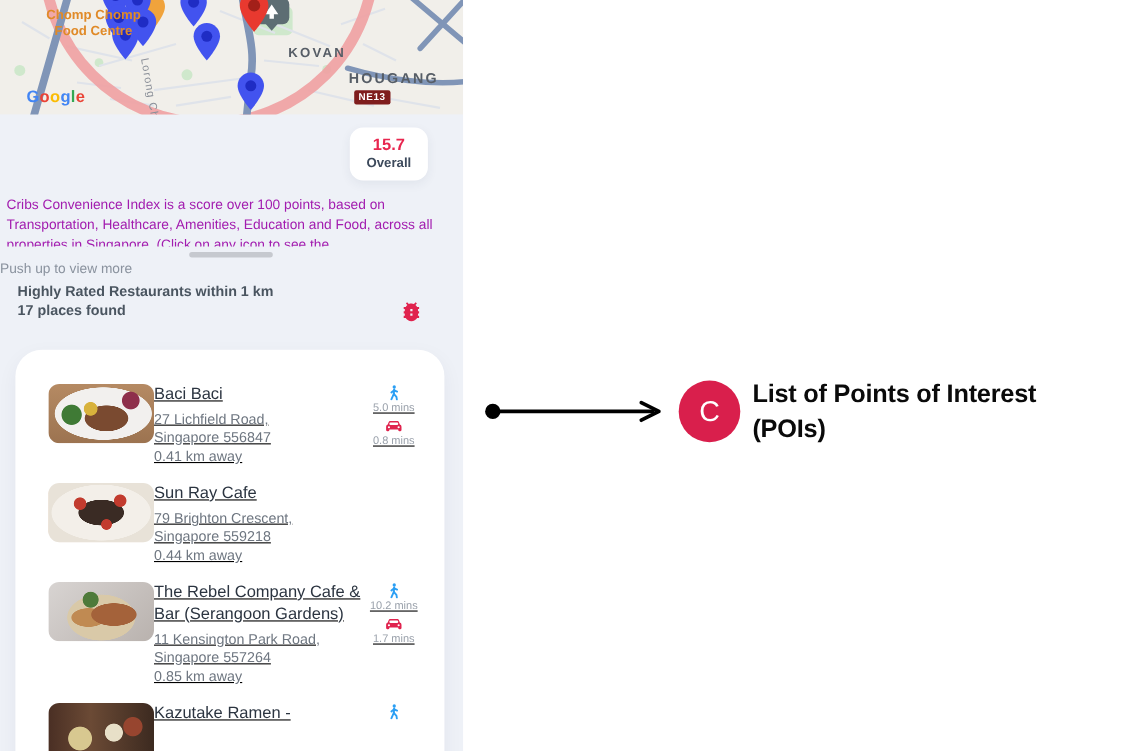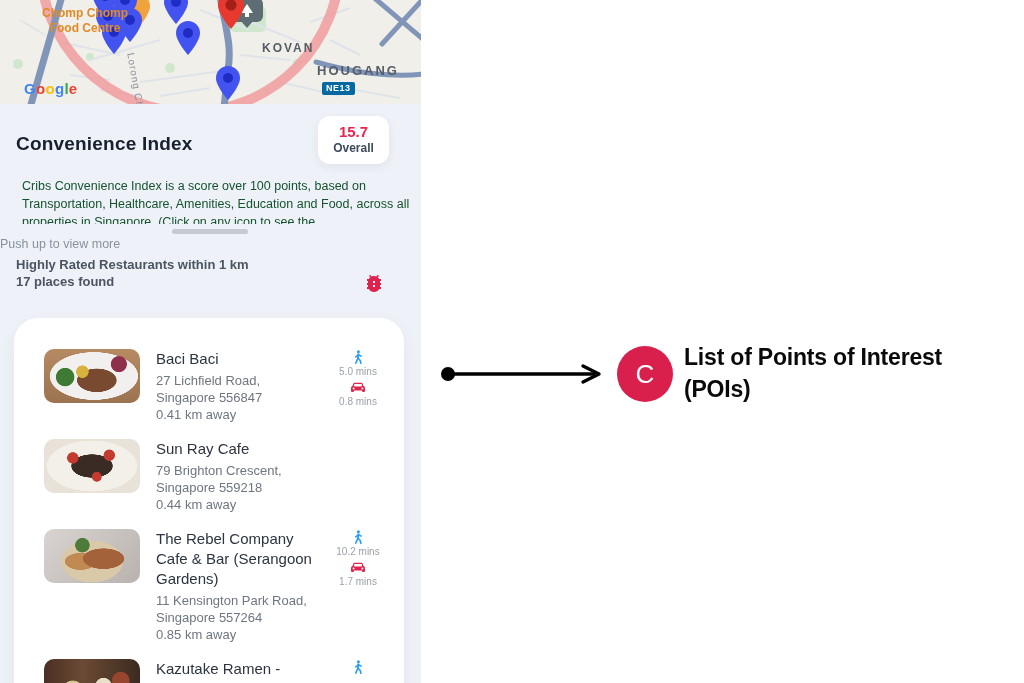--- a/index.html
+++ b/index.html
@@ -12,55 +12,55 @@
 
   
   .map { position:absolute; left:0; top:0; width:421px; height:104px;
          background:#f1efea; overflow:hidden; }
   .map svg { position:absolute; left:0; top:0; }
   .map-label { position:absolute; font-weight:700; pointer-events:none; }
   .lbl-chomp { left:26px; top:6px; width:118px; text-align:center;
                color:#e08a28; font-size:12px; line-height:15px; }
   .lbl-kovan { left:262px; top:41px; color:#565d66; font-size:12px; letter-spacing:2px; }
   .lbl-hougang { left:317px; top:63px; color:#565d66; font-size:13px; letter-spacing:2px; }
-  .lbl-ne13 { left:322px; top:82px; background:#0369a1; color:#fff; font-size:9px;
+  .lbl-ne13 { left:322px; top:82px; background:#7f1d1d; color:#fff; font-size:9px;
               padding:1px 4px 2px; border-radius:2px; letter-spacing:.5px; }
   .lbl-road { left:136px; top:52px; color:#8a8f98; font-size:10px; font-weight:400;
               transform:rotate(80deg); transform-origin:left top; letter-spacing:1px; }
   .google-logo { position:absolute; left:24px; top:80px; font-size:15px; font-weight:700;
                  letter-spacing:.3px; }
   .google-logo span { display:inline-block; }
   .gc0,.gc3 { color:#4285F4; } .gc1,.gc5 { color:#EA4335; }
   .gc2 { color:#FBBC05; } .gc4 { color:#34A853; }
 
   
   .ci-title { position:absolute; left:16px; top:133px; font-size:19px; font-weight:700;
               color:#17202d; letter-spacing:.2px; }
   .score-card { position:absolute; left:318px; top:116px; width:71px; height:48px;
                 background:#fff; border-radius:12px; text-align:center; padding-top:7px;
                 box-shadow:0 3px 10px rgba(40,55,90,.07); }
   .score-value { color:#e8264f; font-weight:700; font-size:15px; }
   .score-label { color:#3d4a5c; font-weight:700; font-size:12px; margin-top:1px; }
-  .ci-desc { position:absolute; left:22px; top:177px; width:392px; height:47px;
-             overflow:hidden; font-size:12.5px; line-height:18px; color:#14532d; }
+  .ci-desc { position:absolute; left:6px; top:177px; width:392px; height:47px;
+             overflow:hidden; font-size:12.5px; line-height:18px; color:#a21caf; }
 
   
   .handle { position:absolute; left:172px; top:229px; width:76px; height:5px;
             border-radius:3px; background:#c6c9cf; }
   .push-hint { position:absolute; left:0; top:237px; width:438px; 
                font-size:12.5px; color:#8a929e; }
   .section-head { position:absolute; left:16px; top:256px; width:330px; font-size:13px;
                   font-weight:700; color:#4a5560; line-height:17px; }
   .bug-wrap { position:absolute; left:362px; top:271px; width:24px; height:24px; }
 
   
   .card { position:absolute; left:14px; top:318px; width:390px; height:400px;
           background:#fff; border-radius:24px; padding:31px 16px 0 30px;
           box-shadow:0 6px 18px rgba(30,40,70,.05); }
-  .row { display:flex; gap:16px; margin-bottom:16px; }
+  .row { display:flex; margin-bottom:16px;text-decoration:underline; }
   .thumb { width:96px; height:54px; border-radius:10px; flex:none; }
   .t1 { background:
         radial-gradient(circle at 78% 28%, #8e2f4b 0 9%, transparent 10%),
         radial-gradient(circle at 22% 52%, #3f7a35 0 11%, transparent 12%),
         radial-gradient(circle at 40% 42%, #d8b23c 0 9%, transparent 10%),
         radial-gradient(ellipse at 55% 58%, #7a4a30 0 26%, transparent 27%),
         radial-gradient(ellipse at 52% 50%, #f2f0ee 0 62%, transparent 63%),
         linear-gradient(#b58a63,#9c7350); }
   .t2 { background:
         radial-gradient(circle at 30% 35%, #c23b2e 0 7%, transparent 8%),
@@ -197,21 +197,20 @@
     </div>
     <div class="map-label lbl-road">Lorong Ch</div>
     <div class="map-label lbl-kovan">KOVAN</div>
     <div class="map-label lbl-hougang">HOUGANG</div>
     <div class="map-label lbl-ne13">NE13</div>
     <div class="google-logo">
       <span class="gc0">G</span><span class="gc1">o</span><span class="gc2">o</span><span class="gc3">g</span><span class="gc4">l</span><span class="gc5">e</span>
     </div>
   </div>
 
-  <div class="ci-title">Convenience Index</div>
   <div class="score-card">
     <div class="score-value">15.7</div>
     <div class="score-label">Overall</div>
   </div>
   <div class="ci-desc">Cribs Convenience Index is a score over 100 points, based on Transportation, Healthcare, Amenities, Education and Food, across all properties in Singapore. (Click on any icon to see the</div>
 
   <div class="handle"></div>
   <div class="push-hint">Push up to view more</div>
 
   <div class="section-head">

